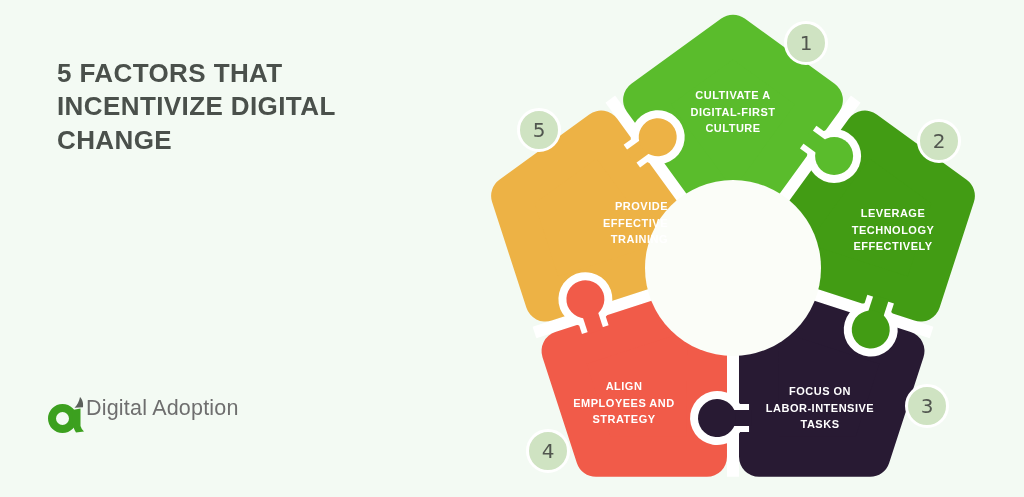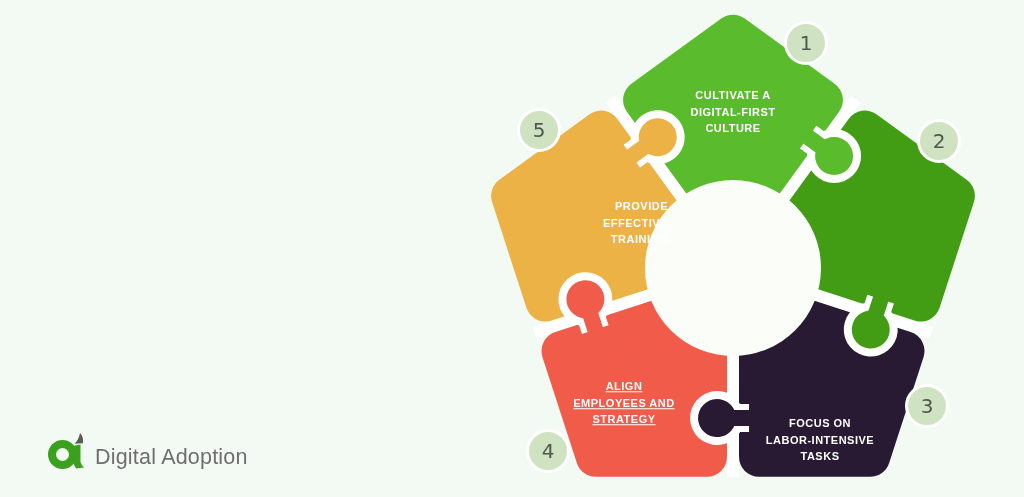--- a/index.html
+++ b/index.html
@@ -43,34 +43,37 @@
     border-radius:50%;
     background:var(--badge-bg,#cfe3c2);
     border:3px solid #ffffff;
     color:var(--badge-text,#51564f);
     display:flex;align-items:center;justify-content:center;
     font-size:20px;
     font-family:"DejaVu Sans",sans-serif;
   }
   .logo{
     position:absolute;
-    left:48px;top:432px;
-    display:flex;align-items:flex-end;gap:9px;
+    left:48px;top:396px;
+    display:flex;align-items:flex-start;
   }
   .logo-text{
     color:var(--logo-gray,#6e6e6e);
     font-size:21.5px;
     letter-spacing:.2px;
   }
 </style>
 </head>
 <body>
 
 <div class="stage" style="--bg: #f3faf3; --title: #4a504b; --label-text: #ffffff; --badge-bg: #cfe3c2; --badge-text: #51564f; --logo-gray: #6e6e6e; --logo-green: #3ca01f; --logo-fin: #5b5f5b;">
 
+  <h1 class="page-title">5 FACTORS THAT
+INCENTIVIZE DIGITAL
+CHANGE</h1>
 
   <svg class="puzzle-svg" width="1024" height="497" viewBox="0 0 1024 497">
     <g transform="translate(733,268)">
 
       <line x1="0" y1="0" x2="122.7" y2="-168.9" stroke="#ffffff" stroke-width="12" transform="rotate(0)"></line>
       <line x1="0" y1="0" x2="122.7" y2="-168.9" stroke="#ffffff" stroke-width="12" transform="rotate(72)"></line>
       <line x1="0" y1="0" x2="122.7" y2="-168.9" stroke="#ffffff" stroke-width="12" transform="rotate(144)"></line>
       <line x1="0" y1="0" x2="122.7" y2="-168.9" stroke="#ffffff" stroke-width="12" transform="rotate(216)"></line>
       <line x1="0" y1="0" x2="122.7" y2="-168.9" stroke="#ffffff" stroke-width="12" transform="rotate(288)"></line>
 
@@ -122,24 +125,27 @@
       <g transform="rotate(288)" color="#edb245">
           <line x1="73.6" y1="-132" x2="101.1" y2="-112" stroke="currentColor" stroke-width="16"></line>
           <circle cx="101.1" cy="-112" r="19" fill="currentColor"></circle>
         </g>
     </g>
   </svg>
 
   <div class="factor-label" style="left:733px;top:112px;">CULTIVATE A
 DIGITAL-FIRST
 CULTURE</div>
-  <div class="factor-label" style="left:820px;top:408px;margin-top:32px;">FOCUS ON
+  <div class="factor-label" style="left:893px;top:230px;">LEVERAGE
+TECHNOLOGY
+EFFECTIVELY</div>
+  <div class="factor-label" style="left:820px;top:408px;">FOCUS ON
 LABOR-INTENSIVE
 TASKS</div>
-  <div class="factor-label" style="left:624px;top:403px;text-decoration:underline;">ALIGN
+  <div class="factor-label" style="left:624px;top:403px;">ALIGN
 EMPLOYEES AND
 STRATEGY</div>
   <div class="factor-label" style="left:568px;top:223px;text-align:right;">PROVIDE
 EFFECTIVE
 TRAINING</div>
 
   <div class="badge" style="left:806px;top:43px;">1</div>
   <div class="badge" style="left:939px;top:141px;">2</div>
   <div class="badge" style="left:927px;top:406px;">3</div>
   <div class="badge" style="left:548px;top:451px;">4</div>

